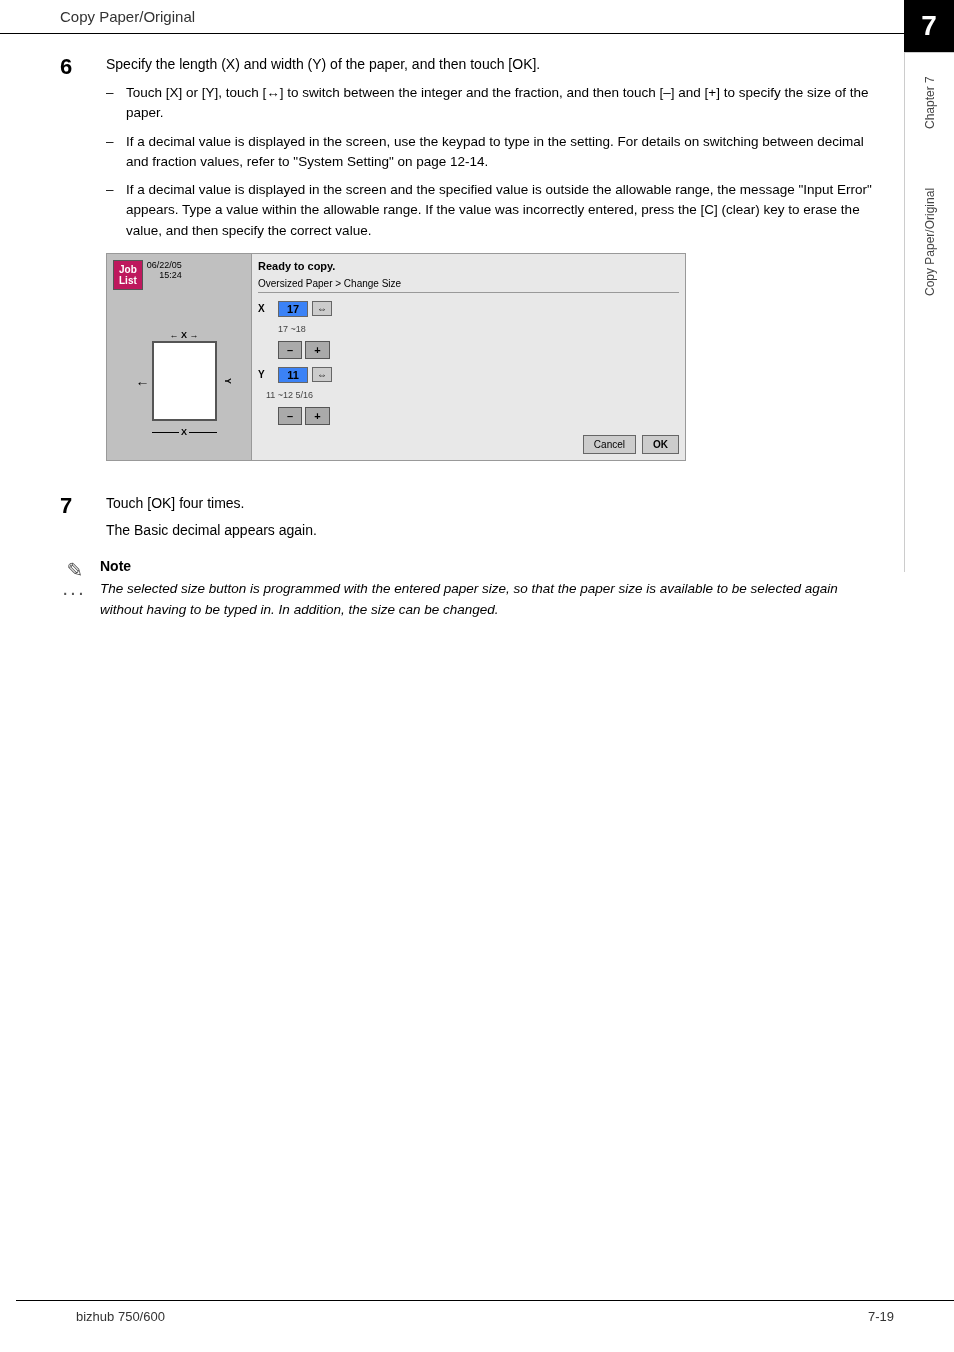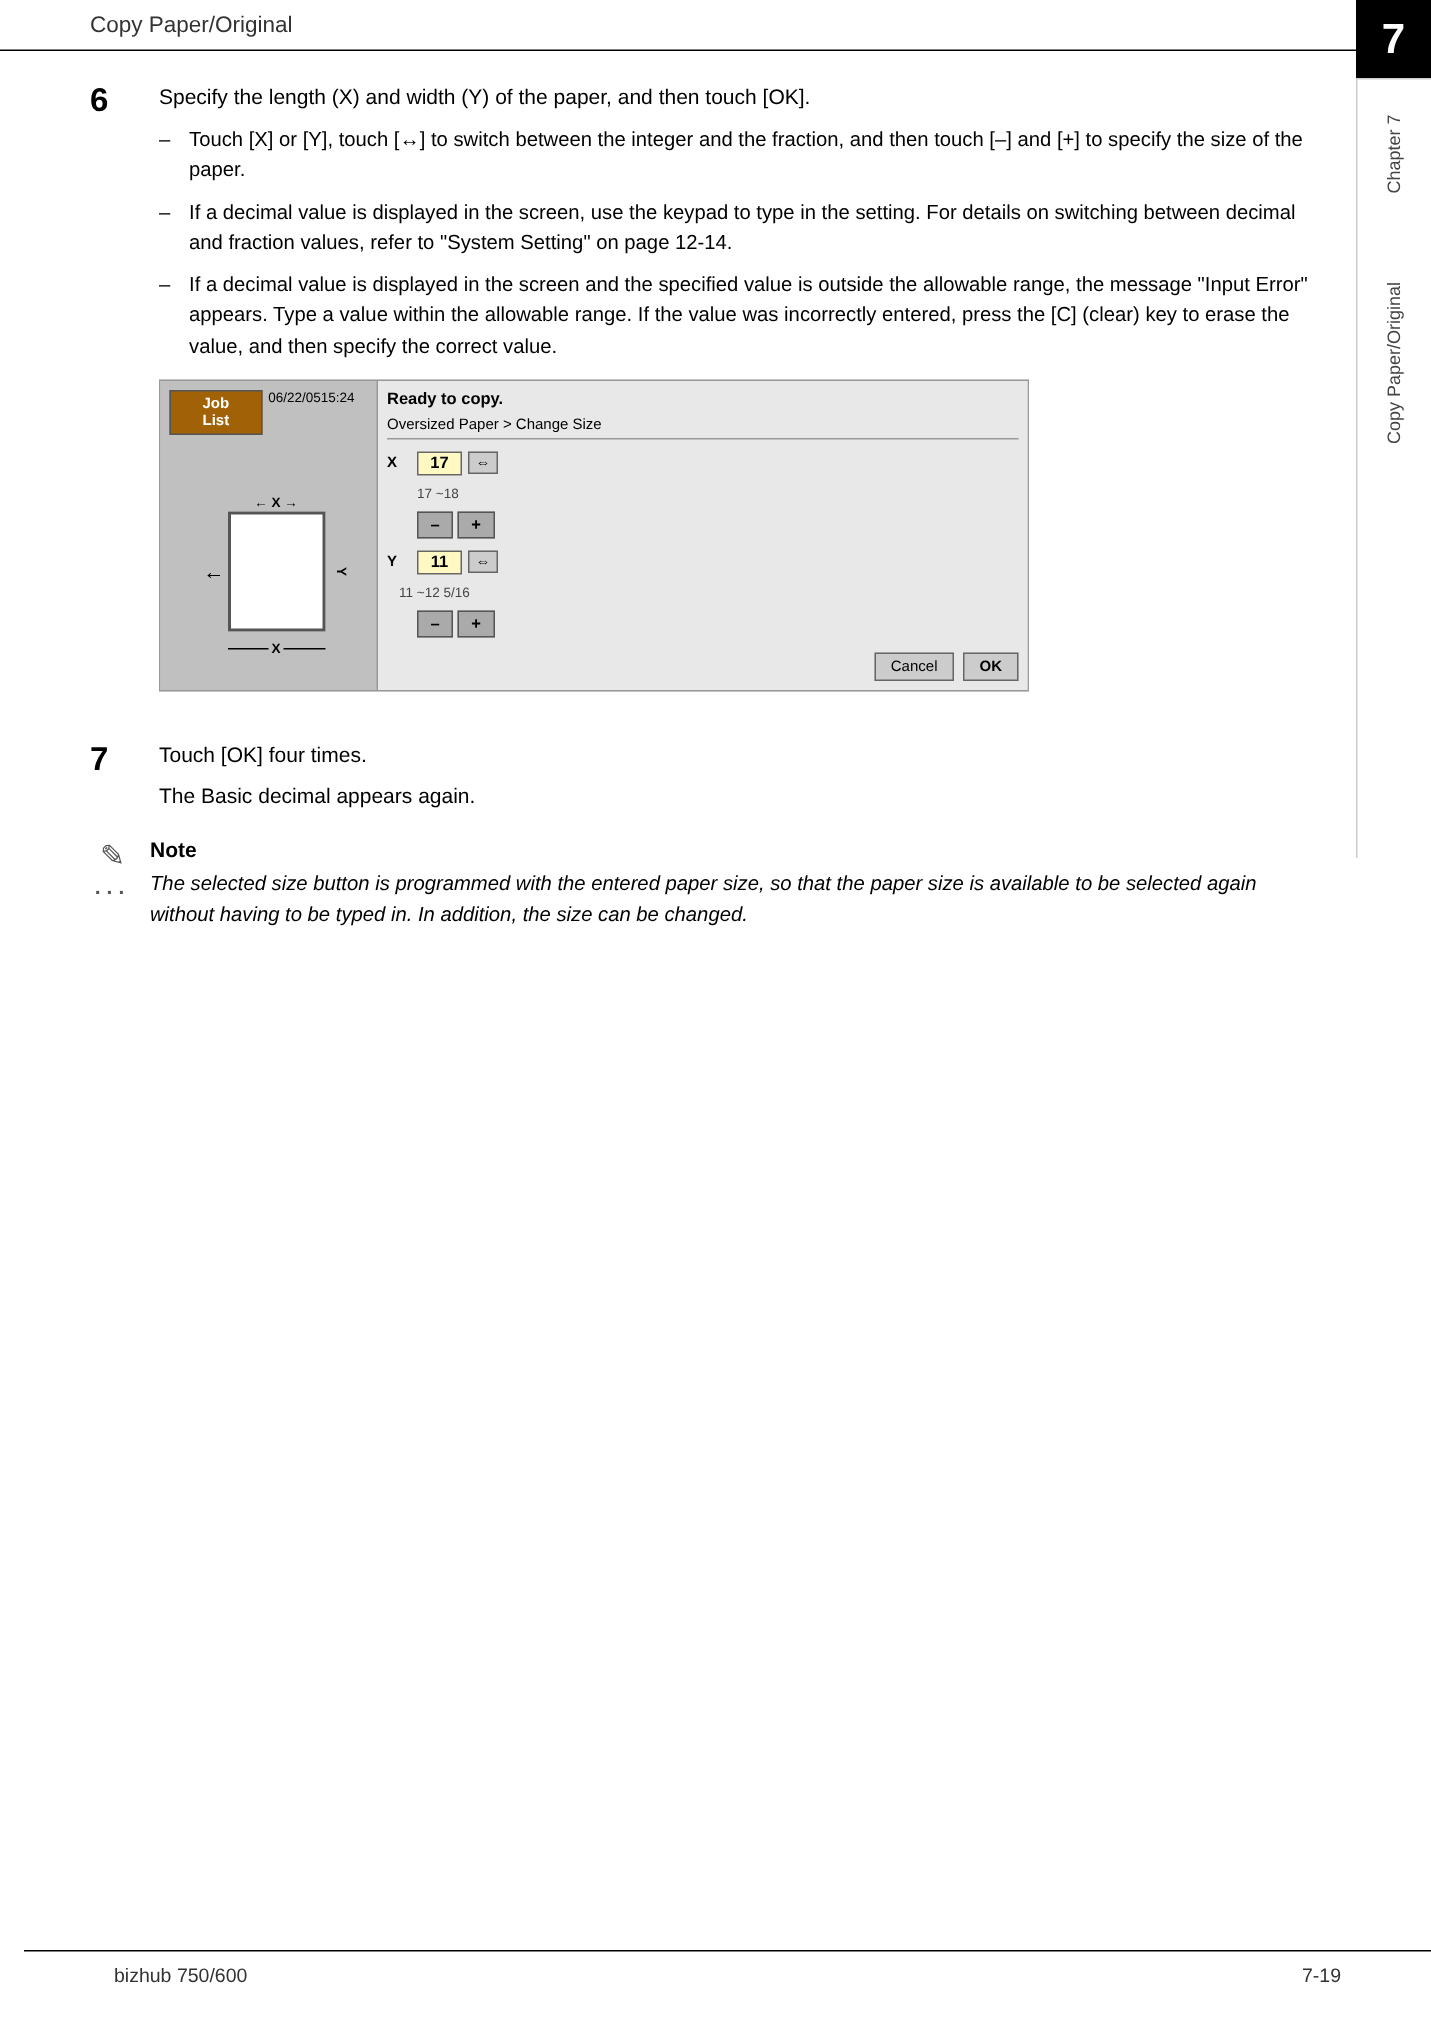--- a/index.html
+++ b/index.html
@@ -92,24 +92,24 @@
     .screen-left {
       width: 145px;
       background: #c0c0c0;
       border-right: 1px solid #999;
       padding: 6px;
       display: flex;
       flex-direction: column;
       gap: 4px;
     }
     .screen-job-btn {
-      background: #a16207;
+      background: #be185d;
       color: #fff;
       font-size: 10px;
-      padding: 3px 21px;
+      padding: 3px 5px;
       border: 1px solid #555;
       text-align: left;
       font-weight: bold;
     }
     .screen-date {
       font-size: 9px;
       text-align: right;
       color: #000;
     }
     .screen-paper-diagram {
@@ -151,21 +151,21 @@
       align-items: center;
       gap: 4px;
       margin-bottom: 3px;
     }
     .screen-label {
       font-size: 10px;
       font-weight: bold;
       width: 16px;
     }
     .screen-value-box {
-      background: #fef9c3;
+      background: #3b82f6;
       border: 1px solid #666;
       font-size: 11px;
       font-weight: bold;
       padding: 1px 6px;
       min-width: 30px;
       text-align: center;
     }
     .screen-arrow-btn {
       background: #ccc;
       border: 1px solid #666;
@@ -332,21 +332,21 @@
           <span class="bullet-dash">–</span>
           <span>If a decimal value is displayed in the screen and the specified value is outside the allowable range, the message "Input Error" appears. Type a value within the allowable range. If the value was incorrectly entered, press the [C] (clear) key to erase the value, and then spec­ify the correct value.</span>
         </li>
       </ul>
 
       <div class="screen-container">
 
         <div class="screen-left">
           <div style="display:flex; gap:4px; align-items:flex-start;">
             <div class="screen-job-btn">Job<br>List</div>
-            <div style="display:flex; flex-direction:row; align-items:flex-end;">
+            <div style="display:flex; flex-direction:column; align-items:flex-end;">
               <span class="screen-date">06/22/05</span>
               <span class="screen-date">15:24</span>
             </div>
           </div>
 
           <div class="screen-paper-diagram">
             <div style="position:relative; display:inline-block; margin-top:15px; margin-left:10px;">
 
               <div style="position:absolute; top:-16px; left:0; right:0; text-align:center;">
                 <span style="font-size:9px; font-weight:bold;">← X →</span>

